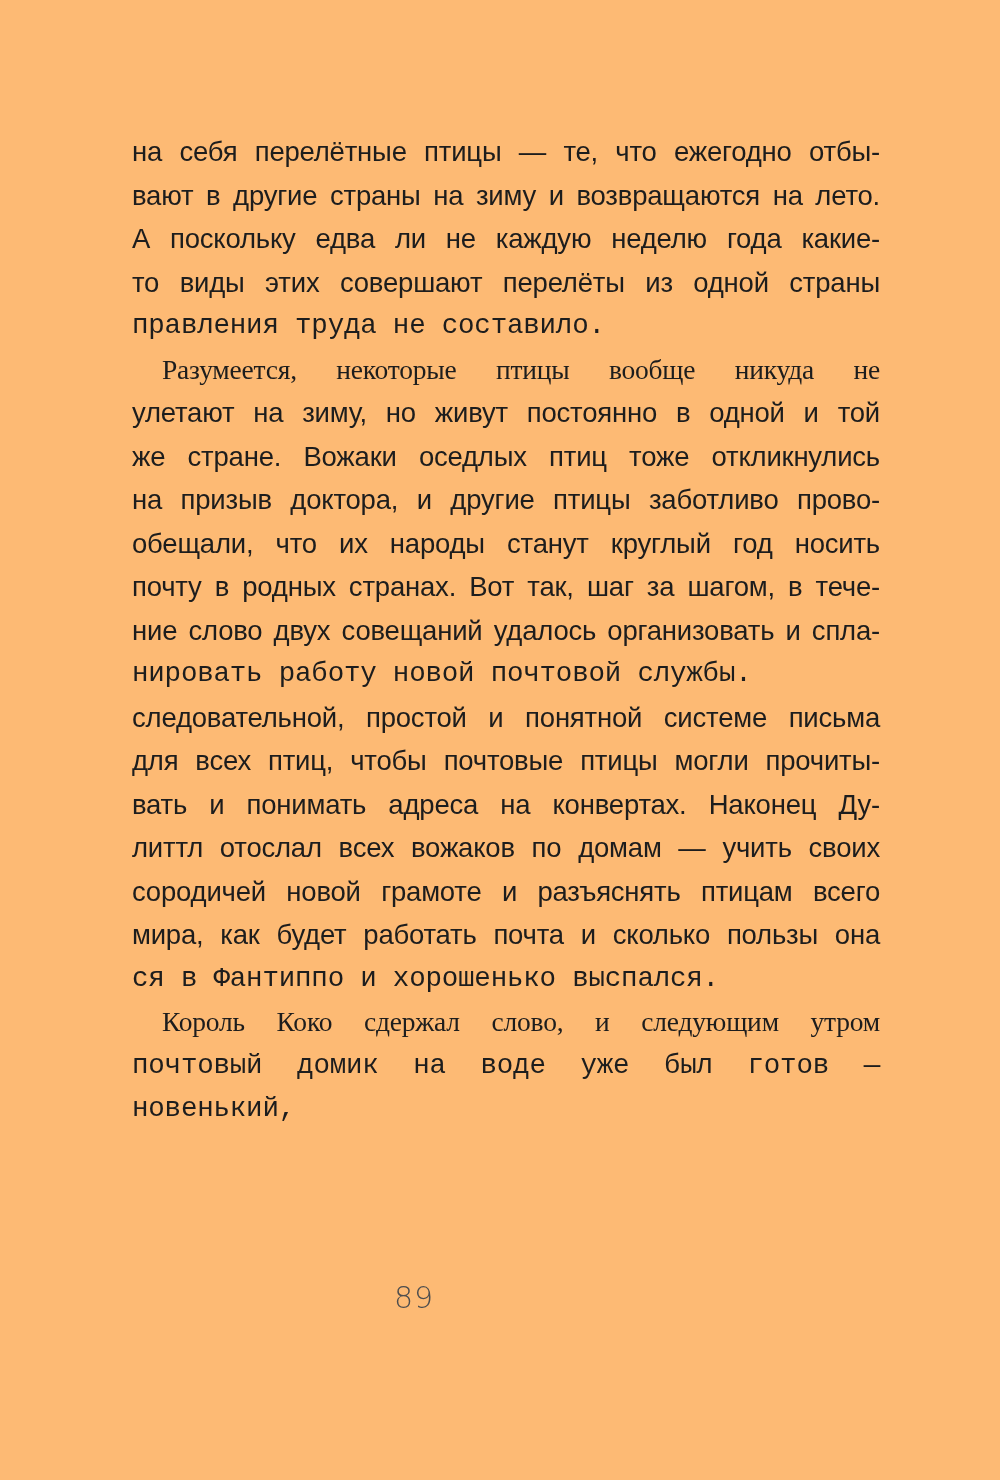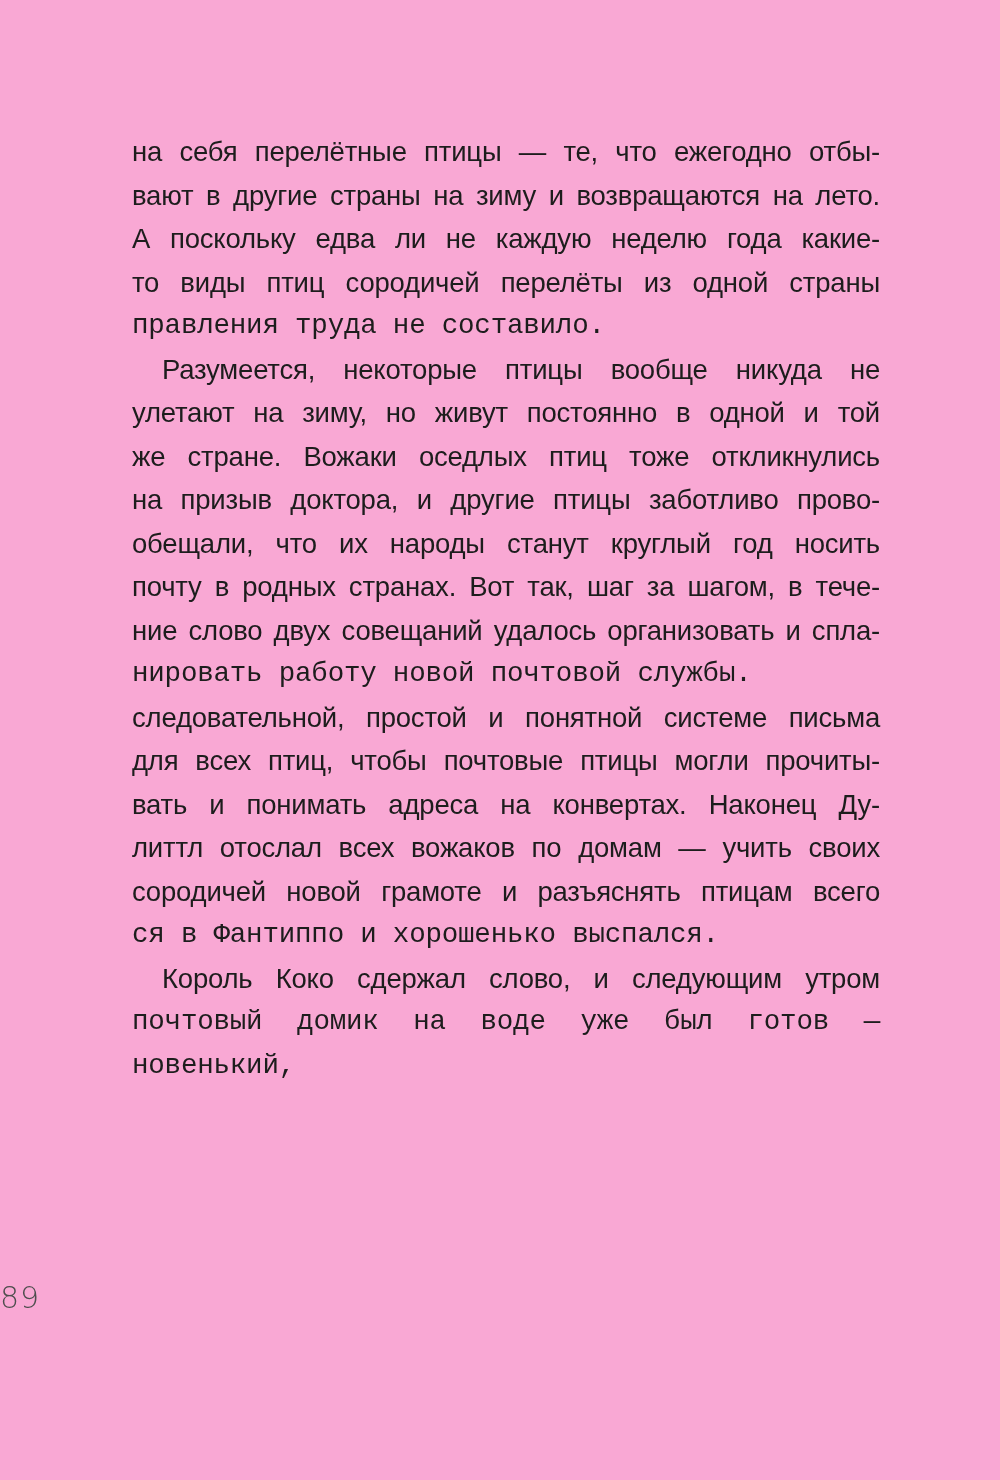--- a/index.html
+++ b/index.html
@@ -4,21 +4,21 @@
 <style>
   html, body {
     margin: 0;
     padding: 0;
     background: #ffffff;
   }
   .page {
     position: relative;
     width: 1000px;
     height: 1480px;
-    background: #f9a8d4;
+    background: #fdba74;
     overflow: hidden;
   }
   .text-block {
     position: absolute;
     left: 132px;
     top: 130px;
     width: 748px;
     font-family: "Liberation Sans", sans-serif;
     font-size: 27.5px;
     line-height: 43.5px;
@@ -32,61 +32,64 @@
   .line {
     text-align: justify;
     text-align-last: justify;
   }
   .line.last {
     text-align-last: left;
     font-family: Liberation Mono, monospace;
   }
   .line.indent {
     text-indent: 30px;
+    font-family: Liberation Serif, serif;
   }
   .page-number {
     position: absolute;
     left: 0;
     top: 1280px;
     width: 828px;
+    text-align: center;
     font-family: "DejaVu Sans", sans-serif;
     font-weight: 300;
     font-size: 30px;
     letter-spacing: 1px;
     color: #4e4e4e;
   }
 </style>
 </head>
 <body>
 
 <div class="page">
   <div class="text-block">
       <div class="para">
         <div class="line">на себя перелётные птицы — те, что ежегодно отбы-</div>
         <div class="line">вают в другие страны на зиму и возвращаются на лето.</div>
         <div class="line">А поскольку едва ли не каждую неделю года какие-</div>
-        <div class="line">то виды птиц сородичей перелёты из одной страны</div>
+        <div class="line">то виды этих совершают перелёты из одной страны</div>
         <div class="line last">правления труда не составило.</div>
       </div>
       <div class="para">
         <div class="line indent">Разумеется, некоторые птицы вообще никуда не</div>
         <div class="line">улетают на зиму, но живут постоянно в одной и той</div>
         <div class="line">же стране. Вожаки оседлых птиц тоже откликнулись</div>
         <div class="line">на призыв доктора, и другие птицы заботливо прово-</div>
         <div class="line">обещали, что их народы станут круглый год носить</div>
         <div class="line">почту в родных странах. Вот так, шаг за шагом, в тече-</div>
         <div class="line">ние слово двух совещаний удалось организовать и спла-</div>
         <div class="line last">нировать работу новой почтовой службы.</div>
       </div>
       <div class="para">
         <div class="line">следовательной, простой и понятной системе письма</div>
         <div class="line">для всех птиц, чтобы почтовые птицы могли прочиты-</div>
         <div class="line">вать и понимать адреса на конвертах. Наконец Ду-</div>
         <div class="line">литтл отослал всех вожаков по домам — учить своих</div>
         <div class="line">сородичей новой грамоте и разъяснять птицам всего</div>
+        <div class="line">мира, как будет работать почта и сколько пользы она</div>
         <div class="line last">ся в Фантиппо и хорошенько выспался.</div>
       </div>
       <div class="para">
         <div class="line indent">Король Коко сдержал слово, и следующим утром</div>
         <div class="line last">почтовый домик на воде уже был готов — новенький,</div>
       </div>
     </div>
   <div class="page-number">89</div>
 </div>
 

